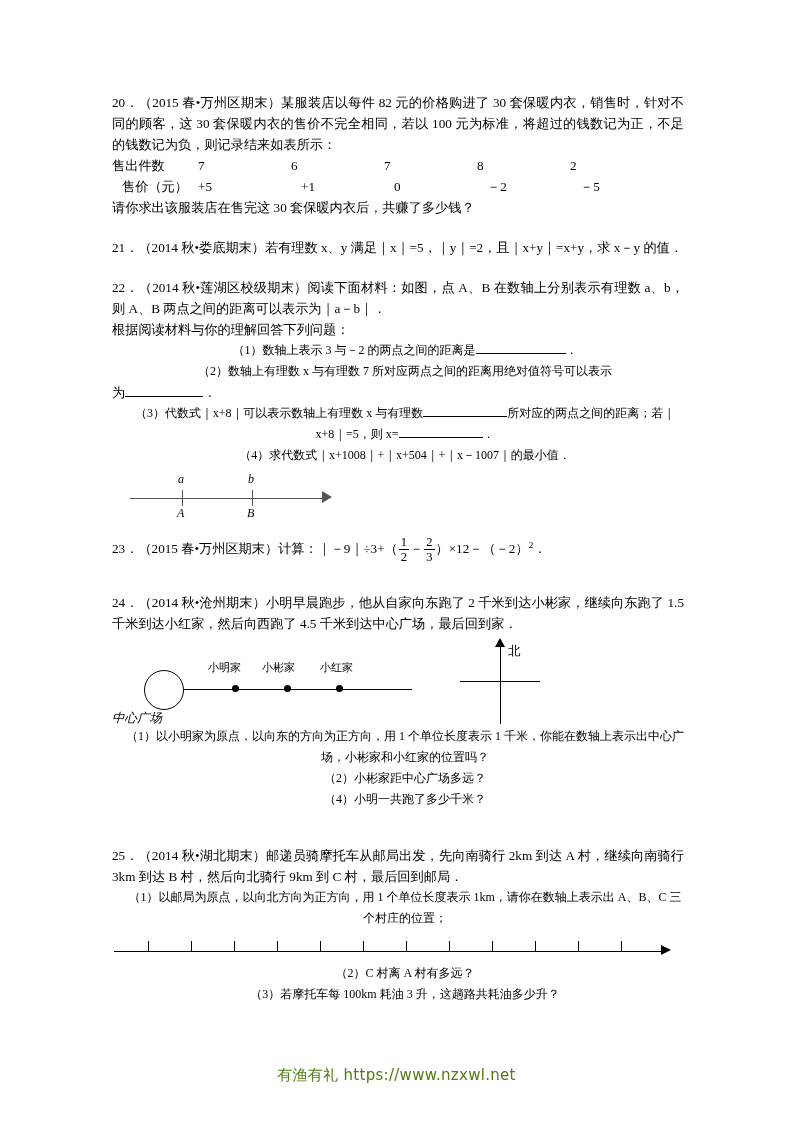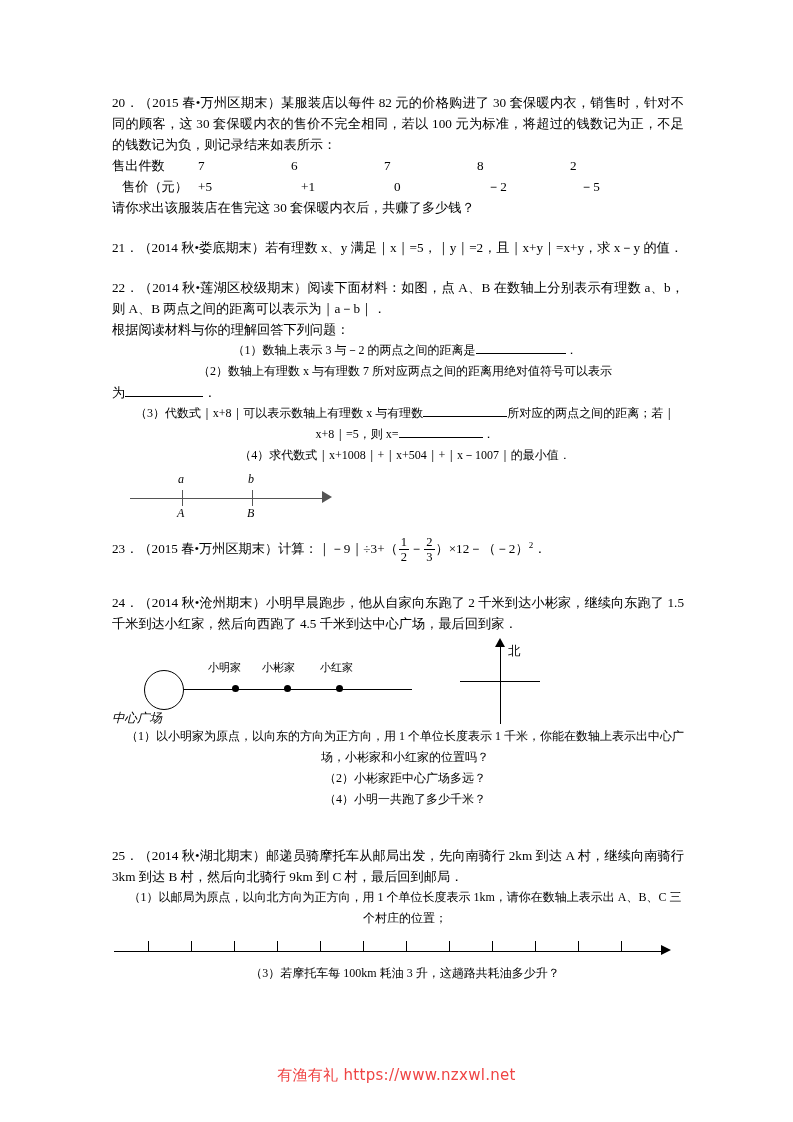--- a/index.html
+++ b/index.html
@@ -206,21 +206,21 @@
     border-left: 1.4px solid #000;
   }
 
   .footer {
     position: absolute;
     left: 0;
     top: 1066px;
     width: 793px;
     text-align: center;
     font-size: 15px;
-    color: #ef4444;
+    color: #4d7c0f;
     font-family: "DejaVu Sans", "Liberation Sans", sans-serif;
     letter-spacing: 0.3px;
   }
 </style>
 </head>
 <body>
 
 <div class="page">
   <div class="content">
 
@@ -343,19 +343,20 @@
         <div class="tick" style="left:208px"></div>
         <div class="tick" style="left:251px"></div>
         <div class="tick" style="left:294px"></div>
         <div class="tick" style="left:337px"></div>
         <div class="tick" style="left:380px"></div>
         <div class="tick" style="left:423px"></div>
         <div class="tick" style="left:466px"></div>
         <div class="tick" style="left:509px"></div>
       </div>
 
+      <div class="sub">（2）C 村离 A 村有多远？</div>
       <div class="sub">（3）若摩托车每 100km 耗油 3 升，这趟路共耗油多少升？</div>
     </div>
 
   </div>
 
   <div class="footer">有渔有礼 https://www.nzxwl.net</div>
 </div>
 
 </body></html>

